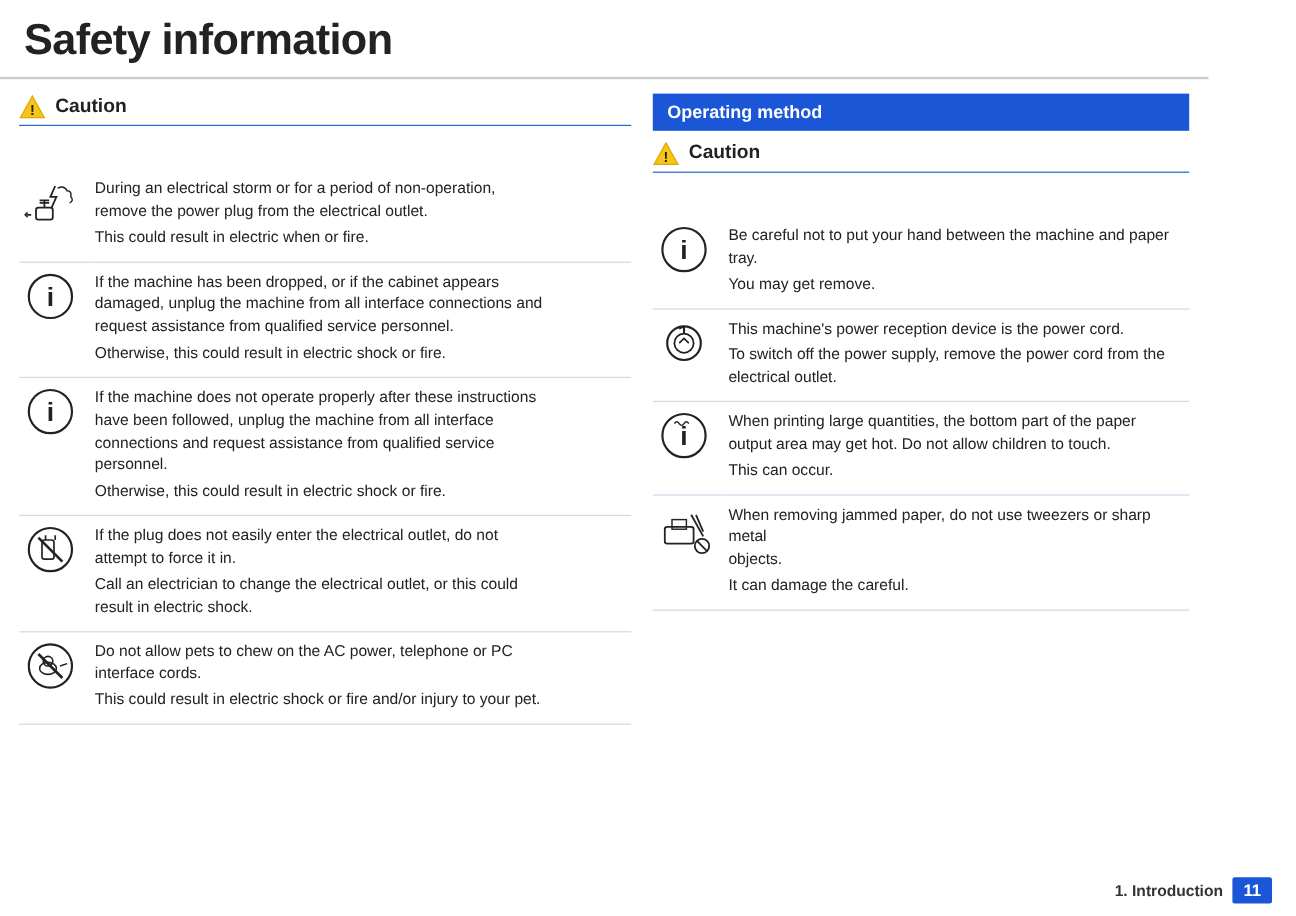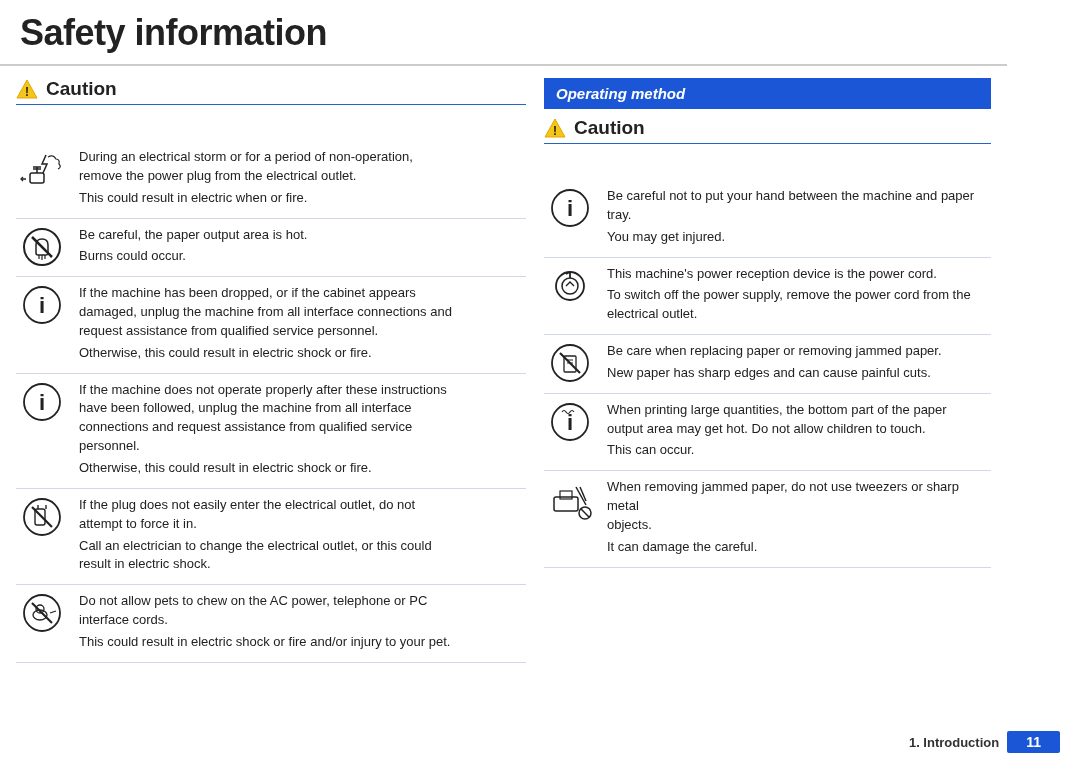--- a/index.html
+++ b/index.html
@@ -54,26 +54,25 @@
       margin-bottom: 4px;
     }
 
     .section-header.blue-bg {
       background: #1a56d6;
       color: #fff;
       border-bottom: none;
       padding: 7px 12px;
       margin-bottom: 8px;
       border-radius: 0;
-      font-style: italic;
     }
 
     .section-title {
       font-weight: 700;
-      font-size: 19px;
+      font-size: 16px;
     }
 
     .section-title.blue-bg {
       color: #fff;
       font-size: 15px;
     }
 
     
     .warning-icon {
       width: 22px;
@@ -123,21 +122,21 @@
       gap: 8px;
       font-size: 12px;
       color: #333;
     }
 
     .footer-num {
       background: #1a56d6;
       color: #fff;
       font-weight: 700;
       font-size: 14px;
-      padding: 3px 19px;
+      padding: 3px 9px;
       border-radius: 2px;
     }
 
     
     svg { display: block; }
   </style>
 </head>
 <body>
 
 <div class="page">
@@ -177,39 +176,20 @@
                   <polyline points="3,30 1,32 3,34" fill="none" stroke="#222" stroke-width="1.3"></polyline>
                 </svg>
               </div>
             </td>
             <td class="text-cell">
               <p>During an electrical storm or for a period of non-operation,<br>remove the power plug from the electrical outlet.</p>
               <p>This could result in electric when or fire.</p>
             </td>
           </tr>
 
-          <tr>
-            <td class="icon-cell">
-              <div class="icon-img">
-                <svg width="44" height="44" viewBox="0 0 44 44">
-                  <circle cx="22" cy="22" r="18" fill="none" stroke="#222" stroke-width="2"></circle>
-                  <line x1="12" y1="12" x2="32" y2="32" stroke="#222" stroke-width="2.5"></line>
-
-                  <path d="M16,20 Q16,14 22,14 Q28,14 28,20 L28,28 Q28,30 26,30 L18,30 Q16,30 16,28 Z" fill="none" stroke="#222" stroke-width="1.5"></path>
-                  <line x1="19" y1="30" x2="19" y2="34" stroke="#222" stroke-width="1.2"></line>
-                  <line x1="22" y1="30" x2="22" y2="35" stroke="#222" stroke-width="1.2"></line>
-                  <line x1="25" y1="30" x2="25" y2="34" stroke="#222" stroke-width="1.2"></line>
-                </svg>
-              </div>
-            </td>
-            <td class="text-cell">
-              <p>Be careful, the paper output area is hot.</p>
-              <p>Burns could occur.</p>
-            </td>
-          </tr>
 
           <tr>
             <td class="icon-cell">
               <div class="icon-img">
                 <svg width="44" height="44" viewBox="0 0 44 44">
                   <circle cx="22" cy="22" r="18" fill="none" stroke="#222" stroke-width="1.8"></circle>
                   <text x="22" y="30" text-anchor="middle" font-size="22" font-weight="bold" fill="#222">i</text>
                 </svg>
               </div>
             </td>
@@ -296,21 +276,21 @@
             <td class="icon-cell">
               <div class="icon-img">
                 <svg width="44" height="44" viewBox="0 0 44 44">
                   <circle cx="22" cy="22" r="18" fill="none" stroke="#222" stroke-width="1.8"></circle>
                   <text x="22" y="30" text-anchor="middle" font-size="22" font-weight="bold" fill="#222">i</text>
                 </svg>
               </div>
             </td>
             <td class="text-cell">
               <p>Be careful not to put your hand between the machine and paper<br>tray.</p>
-              <p>You may get injured.</p>
+              <p>You may get remove.</p>
             </td>
           </tr>
 
           <tr>
             <td class="icon-cell">
               <div class="icon-img">
                 <svg width="44" height="44" viewBox="0 0 44 44">
 
                   <circle cx="22" cy="22" r="14" fill="none" stroke="#222" stroke-width="1.8"></circle>
                   <circle cx="22" cy="22" r="8" fill="none" stroke="#222" stroke-width="1.5"></circle>
@@ -320,38 +300,20 @@
                   <polyline points="18,22 22,18 26,22" fill="none" stroke="#222" stroke-width="1.4"></polyline>
                 </svg>
               </div>
             </td>
             <td class="text-cell">
               <p>This machine's power reception device is the power cord.</p>
               <p>To switch off the power supply, remove the power cord from the<br>electrical outlet.</p>
             </td>
           </tr>
 
-          <tr>
-            <td class="icon-cell">
-              <div class="icon-img">
-                <svg width="44" height="44" viewBox="0 0 44 44">
-                  <circle cx="22" cy="22" r="18" fill="none" stroke="#222" stroke-width="1.8"></circle>
-                  <line x1="12" y1="12" x2="32" y2="32" stroke="#222" stroke-width="2.2"></line>
-
-                  <rect x="16" y="15" width="12" height="16" rx="1" fill="none" stroke="#222" stroke-width="1.3"></rect>
-                  <line x1="19" y1="19" x2="25" y2="19" stroke="#222" stroke-width="1"></line>
-                  <line x1="19" y1="22" x2="25" y2="22" stroke="#222" stroke-width="1"></line>
-                </svg>
-              </div>
-            </td>
-            <td class="text-cell">
-              <p>Be care when replacing paper or removing jammed paper.</p>
-              <p>New paper has sharp edges and can cause painful cuts.</p>
-            </td>
-          </tr>
 
           <tr>
             <td class="icon-cell">
               <div class="icon-img">
                 <svg width="44" height="44" viewBox="0 0 44 44">
                   <circle cx="22" cy="22" r="18" fill="none" stroke="#222" stroke-width="1.8"></circle>
                   <text x="22" y="30" text-anchor="middle" font-size="22" font-weight="bold" fill="#222">i</text>
 
                   <path d="M14,12 Q16,9 18,12 Q20,15 22,12 Q24,9 26,12" fill="none" stroke="#222" stroke-width="1.2"></path>
                 </svg>

